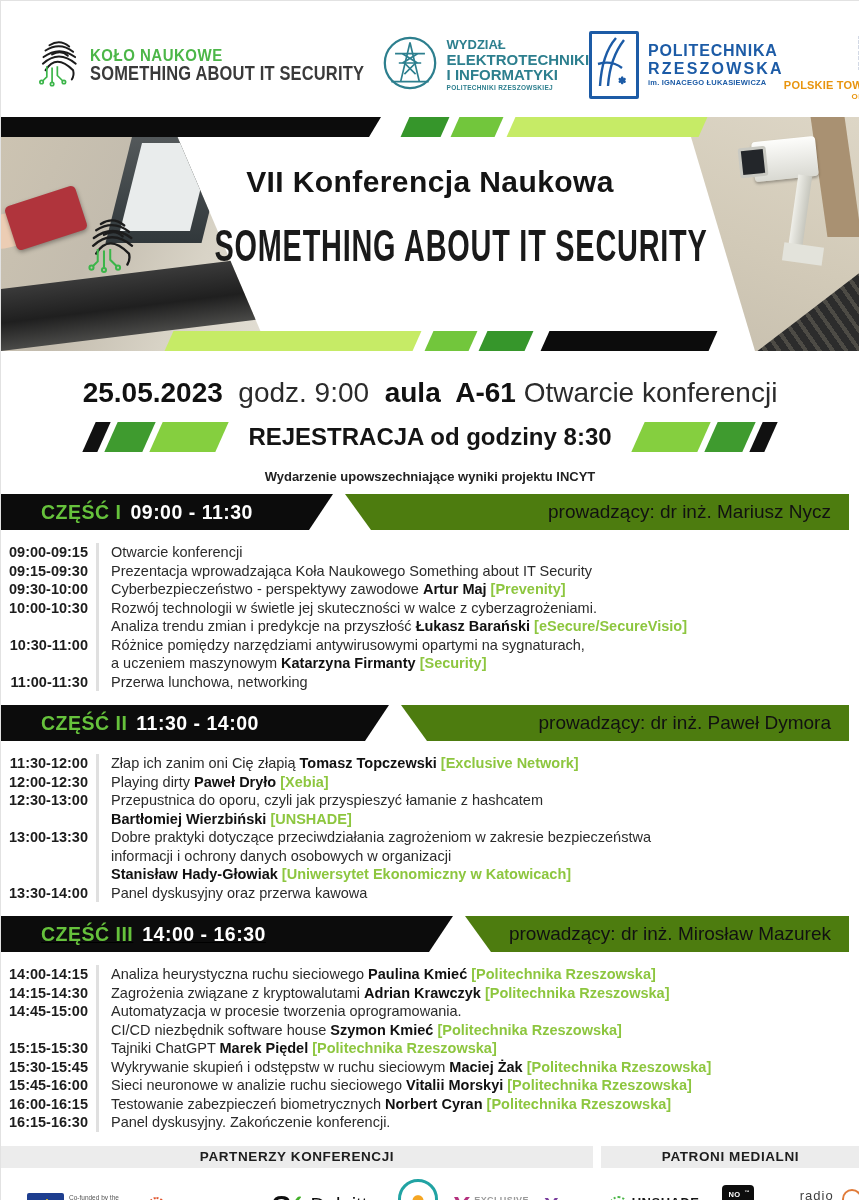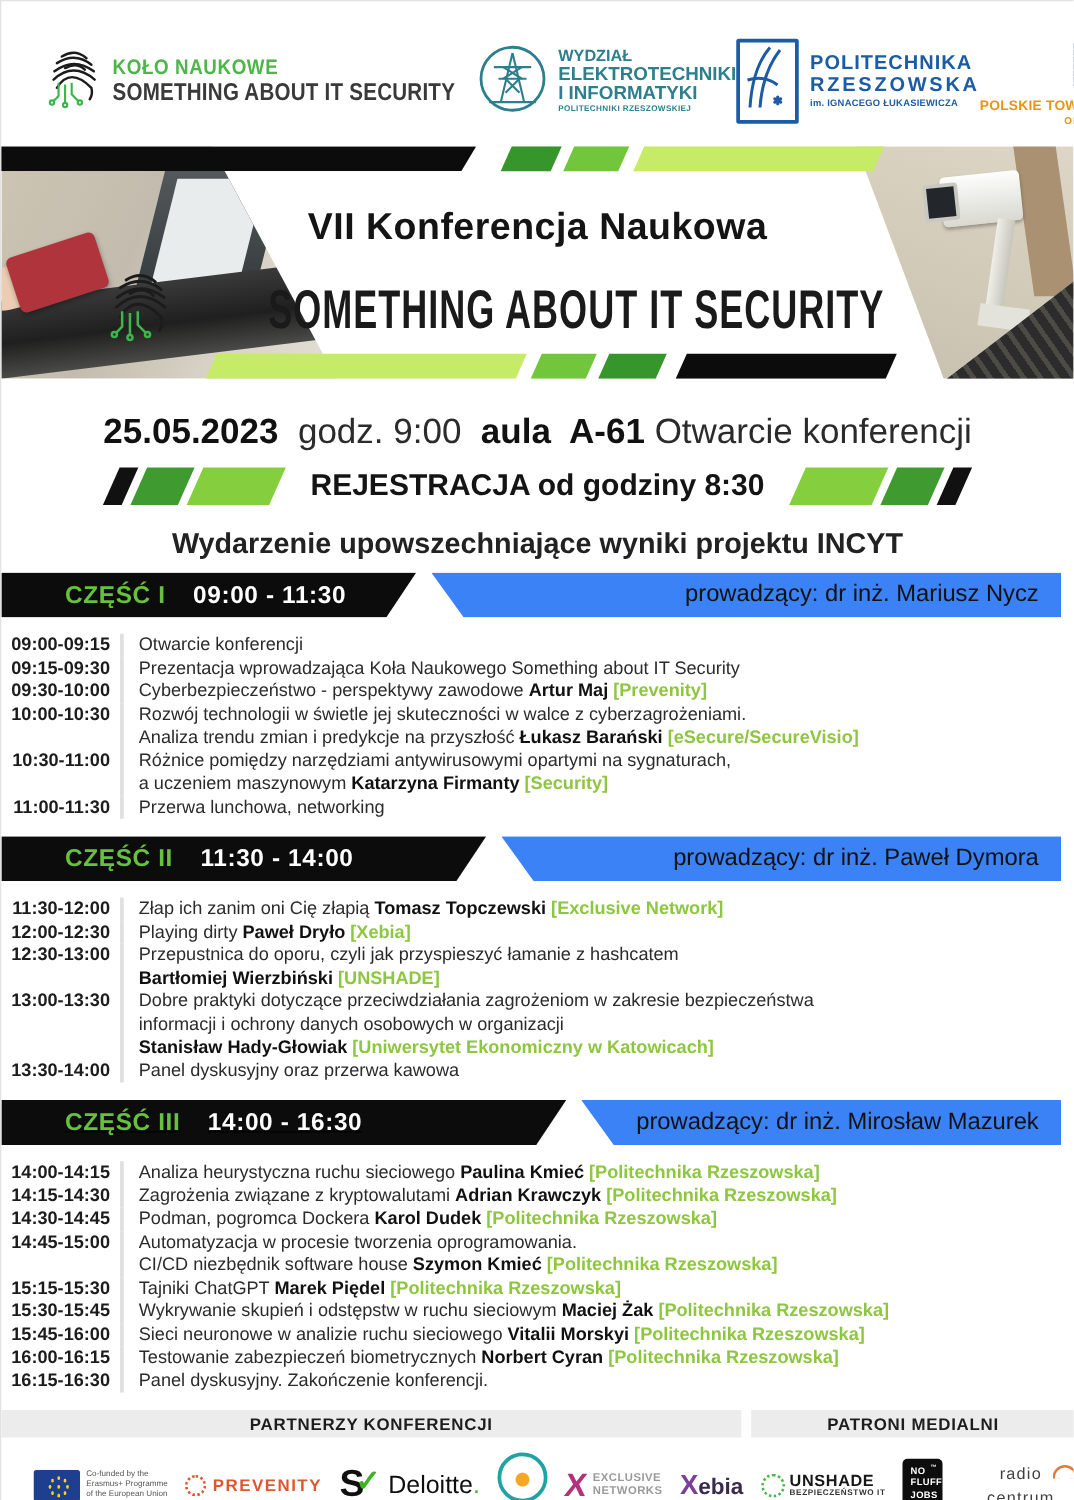--- a/index.html
+++ b/index.html
@@ -25,21 +25,21 @@
   .logo-pti{display:block;text-align:center;}
   .pti-wrap{position:relative;display:inline-block;line-height:1;}
   .pti-acronym{font-family:"DejaVu Sans",sans-serif;font-weight:900;font-size:47px;color:#1e3a78;letter-spacing:6px;line-height:1;}
   .pti-grid{position:absolute;inset:0;background:
       repeating-linear-gradient(0deg, transparent 0 4px, #ffffff 4px 5.5px),
       repeating-linear-gradient(90deg, transparent 0 4px, #ffffff 4px 5.5px);}
   .pti-l1{color:#e8940e;font-weight:bold;font-size:11px;letter-spacing:.2px;margin-top:2px;white-space:nowrap;}
   .pti-l2{color:#e8940e;font-weight:bold;font-size:8px;letter-spacing:.6px;margin-top:1px;}
 
   
-  .banner{position:relative;margin-top:10px;height:186px;background:#fff;overflow:hidden;}
+  .banner{position:relative;margin-top:10px;height:234px;background:#fff;overflow:hidden;}
   .stripe{position:absolute;height:20px;}
   .sk{transform:skewX(-24deg);}
   .banner .st-black{top:0;left:-14px;width:394px;background:#0c0c0c;clip-path:polygon(0 0,100% 0,calc(100% - 12px) 100%,0 100%);}
   .banner .st-dg{top:0;left:404px;width:40px;background:#36962b;}
   .banner .st-lg{top:0;left:454px;width:44px;background:#72c63c;}
   .banner .st-pale{top:0;left:510px;width:192px;background:#c6eb66;}
   .banner .sb-pale{bottom:0;left:168px;width:248px;background:#c6eb66;}
   .banner .sb-lg{bottom:0;left:428px;width:44px;background:#72c63c;}
   .banner .sb-dg{bottom:0;left:482px;width:46px;background:#36962b;}
   .banner .sb-black{bottom:0;left:544px;width:168px;background:#0c0c0c;}
@@ -70,31 +70,31 @@
   
   .date-line{margin-top:26px;text-align:center;font-size:28px;color:#1b1b1b;white-space:pre-wrap;}
   .date-line .seg-b{font-weight:bold;}
   .reg-row{margin-top:13px;display:flex;align-items:center;justify-content:center;gap:26px;height:30px;}
   .pgroup{display:flex;gap:7px;height:30px;}
   .pg{transform:skewX(-24deg);}
   .pg.black{width:15px;background:#111;}
   .pg.dgreen{width:38px;background:#3f9b2f;}
   .pg.lgreen{width:66px;background:#85cf3f;}
   .reg-text{font-size:24px;font-weight:bold;color:#141414;}
-  .note-line{margin-top:17px;text-align:center;font-size:23px;font-weight:bold;color:#222;}
+  .note-line{margin-top:17px;text-align:center;font-size:13px;font-weight:bold;color:#222;}
 
   
   .sections{margin-top:10px;}
   .secbar{position:relative;height:36px;margin-bottom:13px;}
   .secbar-black{position:absolute;left:0;top:0;height:100%;background:#0c0c0c;
       clip-path:polygon(0 0,100% 0,calc(100% - 24px) 100%,0 100%);
-      display:flex;align-items:center;gap:22px;padding-left:51px;box-sizing:border-box;}
+      display:flex;align-items:center;gap:9px;padding-left:40px;box-sizing:border-box;}
   .sec-label{color:#66c23c;font-weight:bold;font-size:19.5px;letter-spacing:.5px;}
   .sec-time{color:#fff;font-weight:bold;font-size:19.5px;letter-spacing:.5px;}
-  .secbar-green{position:absolute;top:0;right:10px;height:100%;background:#3b82f6;
+  .secbar-green{position:absolute;top:0;right:10px;height:100%;background:#4d7c0f;
       clip-path:polygon(0 0,100% 0,100% 100%,26px 100%);
       display:flex;align-items:center;justify-content:flex-end;padding-right:18px;box-sizing:border-box;}
   .sec-host{color:#111;font-size:19px;}
   .rows{margin:0 0 14px 0;}
   .srow{display:flex;}
   .stime{width:98px;flex:0 0 98px;text-align:right;padding-right:8px;font-weight:bold;
          font-size:14.5px;line-height:18.5px;color:#1c1c1c;border-right:3px solid #e0e0e0;box-sizing:border-box;}
   .sbody{padding-left:12px;font-size:14.5px;line-height:18.5px;color:#2b2b2b;}
   .seg-n{color:#2b2b2b;}
   .seg-b{color:#111;font-weight:bold;}
@@ -395,26 +395,20 @@
             <div class="sline"><span class="seg-n">Analiza heurystyczna ruchu sieciowego </span><span class="seg-b">Paulina Kmieć</span><span class="seg-g"> [Politechnika Rzeszowska]</span></div>
           </div>
         </div>
         <div class="srow">
           <div class="stime">14:15-14:30</div>
           <div class="sbody">
             <div class="sline"><span class="seg-n">Zagrożenia związane z kryptowalutami </span><span class="seg-b">Adrian Krawczyk</span><span class="seg-g"> [Politechnika Rzeszowska]</span></div>
           </div>
         </div>
         <div class="srow">
-          <div class="stime">14:30-14:45</div>
-          <div class="sbody">
-            <div class="sline"><span class="seg-n">Podman, pogromca Dockera </span><span class="seg-b">Karol Dudek</span><span class="seg-g"> [Politechnika Rzeszowska]</span></div>
-          </div>
-        </div>
-        <div class="srow">
           <div class="stime">14:45-15:00</div>
           <div class="sbody">
             <div class="sline"><span class="seg-n">Automatyzacja w procesie tworzenia oprogramowania.</span></div>
             <div class="sline"><span class="seg-n">CI/CD niezbędnik software house  </span><span class="seg-b">Szymon Kmieć</span><span class="seg-g"> [Politechnika Rzeszowska]</span></div>
           </div>
         </div>
         <div class="srow">
           <div class="stime">15:15-15:30</div>
           <div class="sbody">
             <div class="sline"><span class="seg-n">Tajniki ChatGPT </span><span class="seg-b">Marek Piędel</span><span class="seg-g"> [Politechnika Rzeszowska]</span></div>

